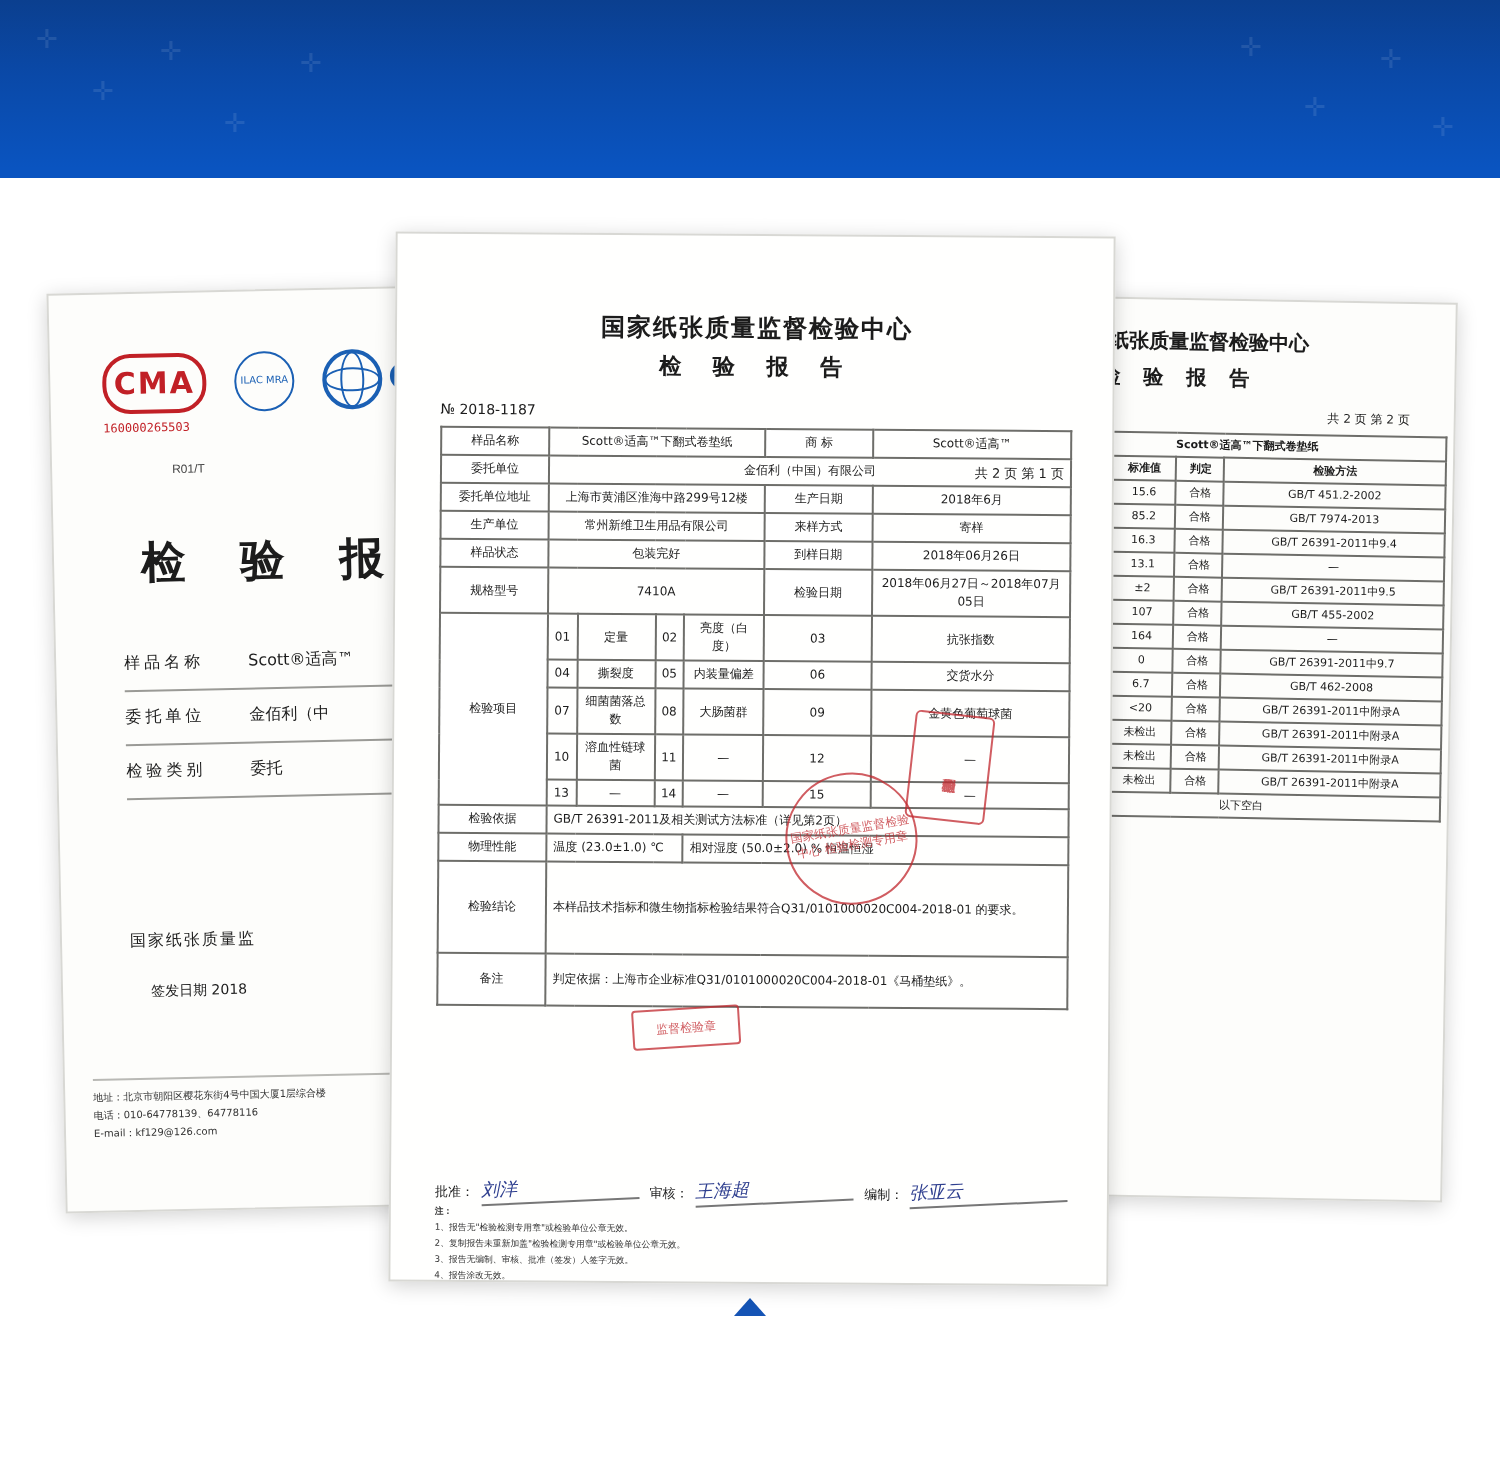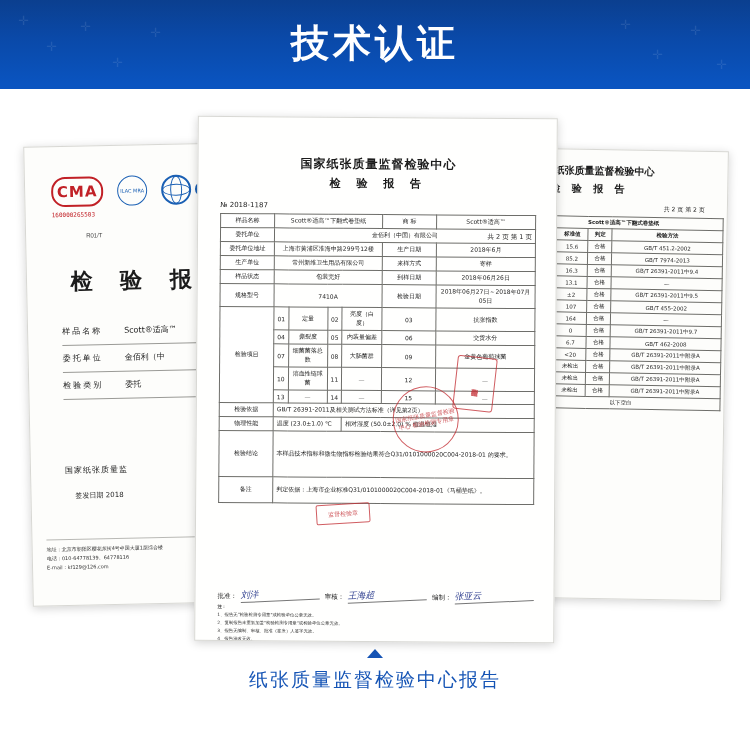--- a/index.html
+++ b/index.html
@@ -356,21 +356,20 @@
 <div class="banner">
   <span class="cross" style="left:18px;  top:14px;">✛</span>
   <span class="cross" style="left:46px;  top:40px;">✛</span>
   <span class="cross" style="left:80px;  top:20px;">✛</span>
   <span class="cross" style="left:112px; top:56px;">✛</span>
   <span class="cross" style="left:150px; top:26px;">✛</span>
   <span class="cross" style="left:620px; top:18px;">✛</span>
   <span class="cross" style="left:652px; top:48px;">✛</span>
   <span class="cross" style="left:690px; top:24px;">✛</span>
   <span class="cross" style="left:716px; top:58px;">✛</span>
-  <div class="banner-title">技术认证</div>
 </div>
 <div class="banner-underline"></div>
 
 <div class="rail left"></div>
 <div class="rail right"></div>
 
 <div class="stage">
 
   <div class="sheet sheet-left">
     <div class="logo-row">
@@ -645,14 +644,13 @@
     </div>
 
     <div class="c-page">共 2 页  第 1 页</div>
 
     <div class="seal seal-round">国家纸张质量监督检验中心 检验检测专用章</div>
     <div class="seal seal-rect">检验检测专用章</div>
     <div class="seal seal-small">监督检验章</div>
   </div>
 
   <div class="caption-arrow"></div>
-  <div class="caption">纸张质量监督检验中心报告</div>
 </div>
 
 </body></html>

